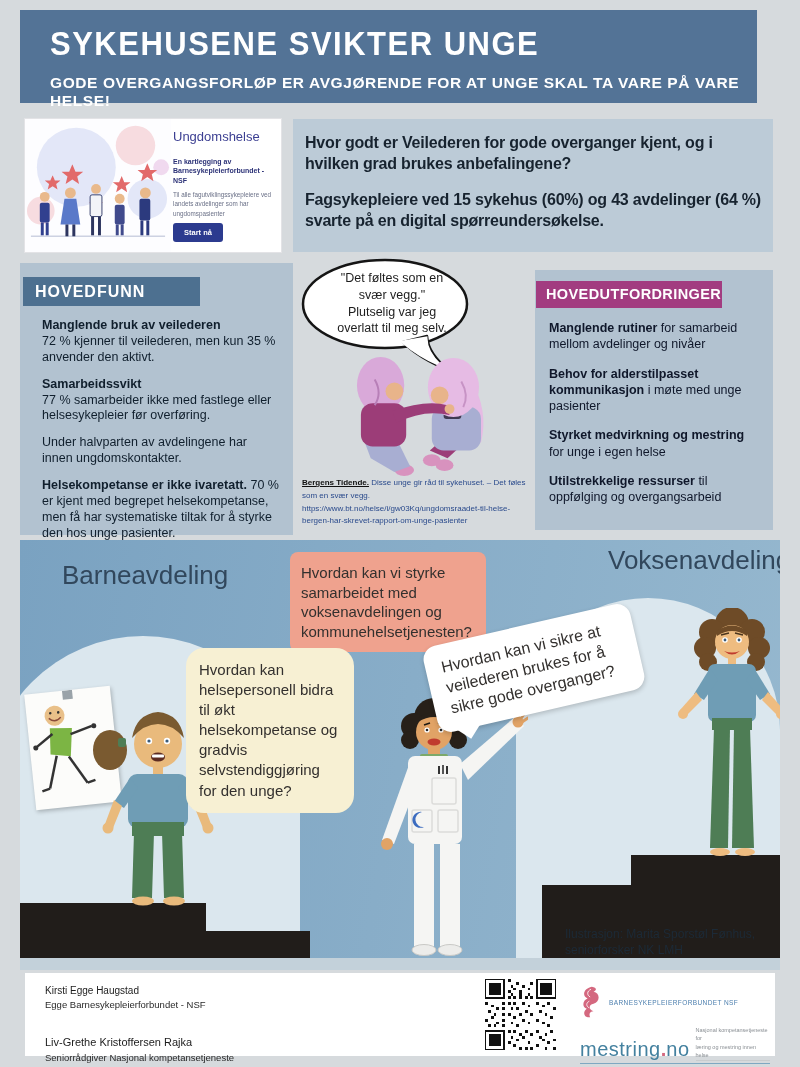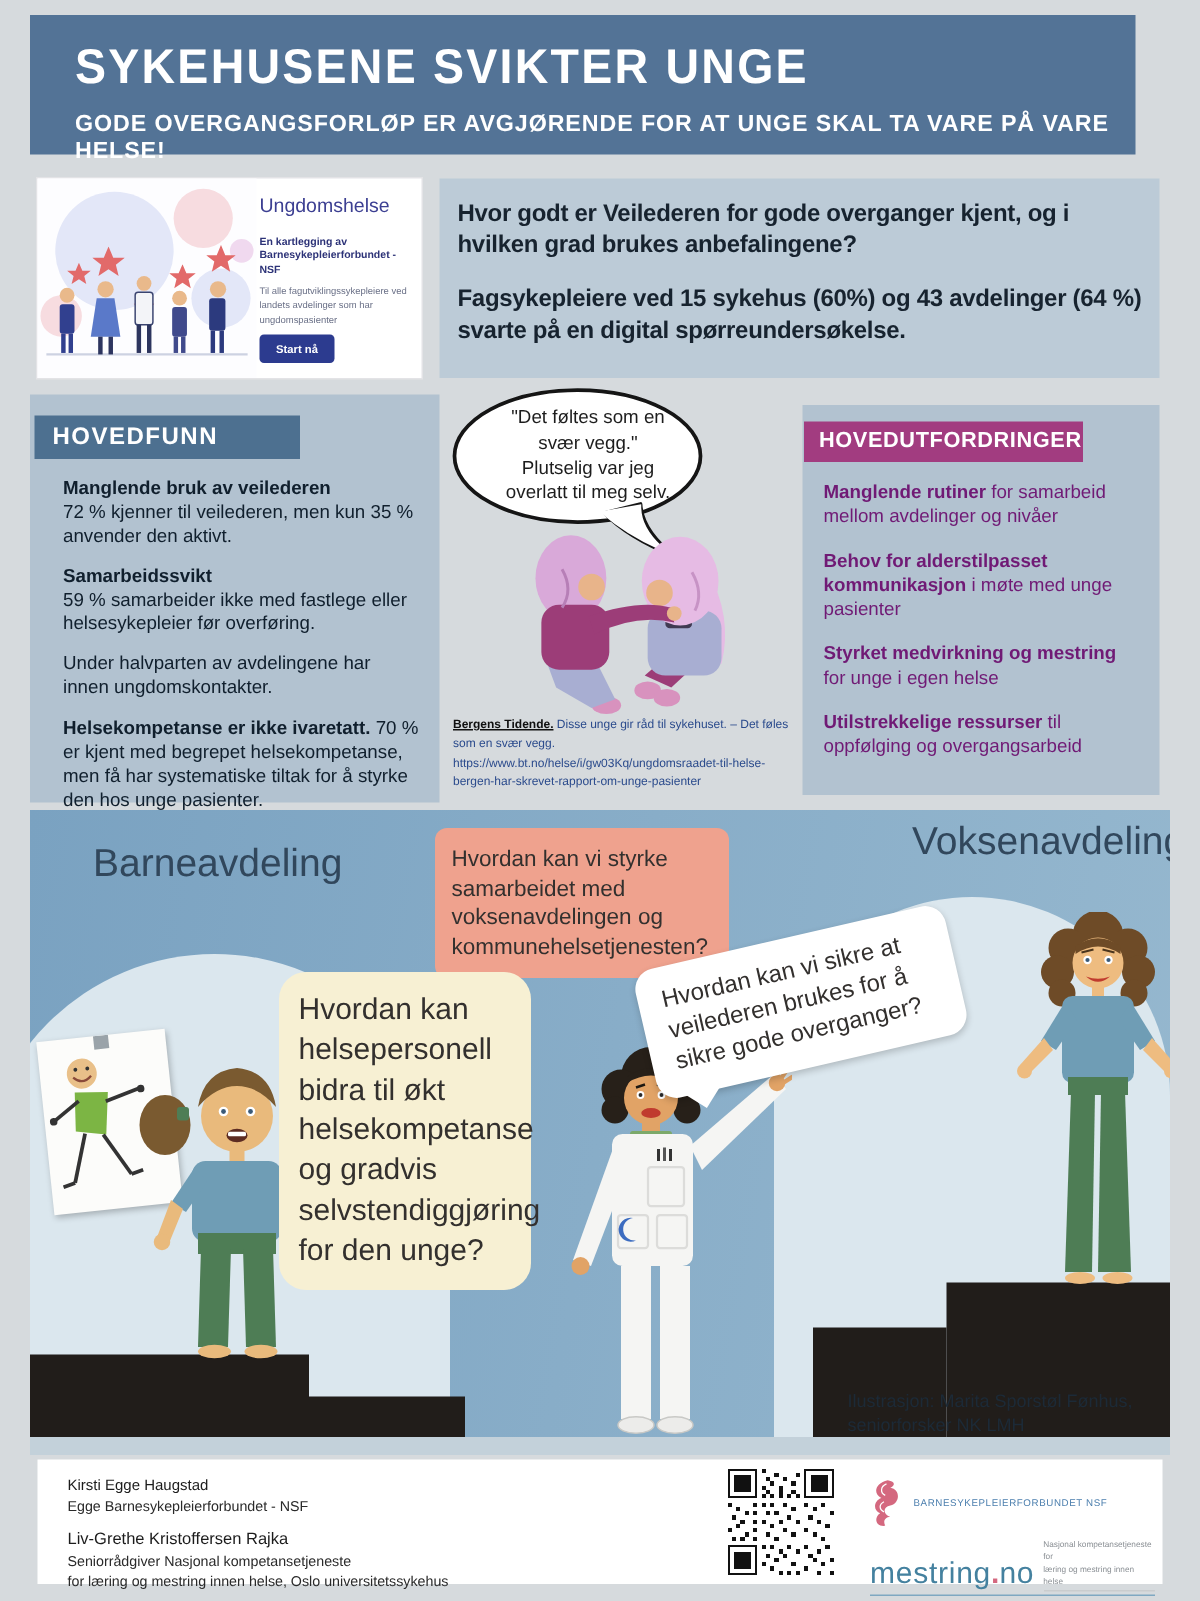--- a/index.html
+++ b/index.html
@@ -31,21 +31,21 @@
   .panel{background:#b2c2d0}
   .hf{left:20px;top:263px;width:273px;height:272px}
   .hu{left:535px;top:270px;width:238px;height:260px}
   .bar{position:absolute;color:#fff;font-weight:800;letter-spacing:1px}
   .bar-blue{left:3px;top:14px;width:177px;height:29px;background:#4d7090;font-size:16px;line-height:29px;padding-left:12px}
   .bar-mag{left:1px;top:11px;width:186px;height:27px;background:#a23c80;font-size:14.5px;line-height:27px;padding-left:10px;letter-spacing:.4px}
   .hf-content{position:absolute;top:55px;left:22px;right:13px;font-size:12.5px;color:#101f2d;line-height:1.27}
   .hf-item{margin-bottom:11px}
   .hf-lead{font-weight:bold;display:block}
   .hf-item.inline .hf-lead{display:inline}
-  .hu-content{position:absolute;top:50px;left:14px;right:20px;font-size:12.5px;color:#701a75;line-height:1.3}
+  .hu-content{position:absolute;top:50px;left:14px;right:20px;font-size:12.5px;color:#0f172a;line-height:1.3}
   .hu-item{margin-bottom:13px}
   .hu-lead{font-weight:bold}
 
   
   .balloon-svg{left:300px;top:258px;width:185px;height:115px}
   .balloon-text{left:312px;top:270px;width:160px;text-align:center;font-size:12.5px;line-height:1.34;color:#1d1d1d;white-space:pre-line}
   .sitting{left:312px;top:350px;width:212px;height:126px}
   .caption{left:302px;top:477px;width:233px;font-size:8px;line-height:1.6;color:#123}
   .cap-b{font-weight:bold;color:#101010;text-decoration:underline}
   .cap-link{color:#2a4a8c;}
@@ -64,30 +64,30 @@
   .st3{left:522px;top:345px;width:89px;height:73px}
   .st4{left:611px;top:315px;width:149px;height:103px}
   .floor{position:absolute;left:0;top:418px;width:760px;height:12px;background:#c3d1da}
   .drawing{position:absolute;left:10px;top:150px;width:86px;height:116px;background:#fcfcfa;transform:rotate(-6deg);box-shadow:1px 2px 4px rgba(0,0,0,.25)}
   .fig{position:absolute}
   .fig-girl{left:72px;top:158px;width:132px;height:208px}
   .fig-nurse{left:350px;top:152px;width:158px;height:266px}
   .fig-woman{left:652px;top:68px;width:122px;height:250px}
   .bubble{position:absolute;color:#33302e}
   .bub-salmon{left:270px;top:12px;width:196px;background:#efa28e;border-radius:8px;padding:11px 11px;font-size:15px;line-height:1.3}
-  .bub-cream{left:166px;top:108px;width:168px;background:#f7f0d3;border-radius:18px;padding:12px 13px;font-size:20px;line-height:1.34}
+  .bub-cream{left:166px;top:108px;width:168px;background:#f7f0d3;border-radius:18px;padding:12px 13px;font-size:15px;line-height:1.34}
   .bub-white{left:408px;top:84px;width:212px;background:#fff;border-radius:14px;padding:13px 16px;font-size:16px;line-height:1.3;transform:rotate(-13deg);box-shadow:0 2px 5px rgba(0,0,0,.2)}
   .bub-tail{position:absolute;left:20px;bottom:-7px;width:18px;height:18px;background:#fff;transform:rotate(45deg)}
   .credit{position:absolute;left:545px;top:386px;font-size:12px;line-height:1.35;color:#1c2a37;white-space:pre-line}
 
   
   .footer{left:25px;top:973px;width:750px;height:83px;background:#fff}
   .f-authors{position:absolute;left:20px;top:11px;font-size:9.5px;color:#1c1c1c;line-height:1.4}
   .f-name1{font-size:10px}
-  .f-name2{font-size:11px;margin-top:8px}
+  .f-name2{font-size:11px;margin-top:24px}
   .f-role{white-space:pre-line;color:#2a2a2a}
   .f-note{position:absolute;left:262px;top:24px;width:180px;font-size:10.5px;line-height:1.45;color:#1a1a1a;white-space:pre-line}
   .f-qr{position:absolute;left:460px;top:6px;width:71px;height:71px}
   .f-logos{position:absolute;left:555px;top:10px;width:190px}
   .logo-row1{display:flex;align-items:center;gap:7px;margin-top:2px}
   .logo-nsf-label{font-size:6.5px;color:#4c7fae;letter-spacing:.4px}
   .logo-row2{display:flex;align-items:flex-end;gap:6px;margin-top:7px;border-bottom:1px solid #7fa8c2;padding-bottom:2px}
   .m-main{font-size:20px;color:#44819f;letter-spacing:.5px}
   .m-dot{font-size:20px;color:#d4687f;font-weight:bold}
   .m-sub{font-size:5.5px;color:#8a8f94;line-height:1.5;border-bottom:1px solid #c9ccce;padding-bottom:1px}
@@ -161,21 +161,21 @@
 
   <section class="abs intro">
     <p>Hvor godt er Veilederen for gode overganger kjent, og i hvilken grad brukes anbefalingene?</p>
     <p>Fagsykepleiere ved 15 sykehus (60%) og 43 avdelinger (64 %) svarte på en digital spørreundersøkelse.</p>
   </section>
 
   <section class="abs panel hf">
     <div class="bar bar-blue">HOVEDFUNN</div>
     <div class="hf-content">
       <div class="hf-item"><span class="hf-lead">Manglende bruk av veilederen</span><span>72 % kjenner til veilederen, men kun 35 % anvender den aktivt.</span></div>
-      <div class="hf-item"><span class="hf-lead">Samarbeidssvikt</span><span>59 % samarbeider ikke med fastlege eller helsesykepleier før overføring.</span></div>
+      <div class="hf-item"><span class="hf-lead">Samarbeidssvikt</span><span>77 % samarbeider ikke med fastlege eller helsesykepleier før overføring.</span></div>
       <div class="hf-item"><span>Under halvparten av avdelingene har innen ungdomskontakter.</span></div>
       <div class="hf-item inline"><span class="hf-lead">Helsekompetanse er ikke ivaretatt.</span> <span>70 % er kjent med begrepet helsekompetanse, men få har systematiske tiltak for å styrke den hos unge pasienter.</span></div>
     </div>
   </section>
 
   <svg class="abs balloon-svg" viewBox="0 0 185 115">
     <ellipse cx="85" cy="46" rx="82" ry="44" fill="#fff" stroke="#151515" stroke-width="2.5"></ellipse>
     <path d="M103,84 Q118,100 150,113 Q128,96 127,78 Z" fill="#fff" stroke="#151515" stroke-width="2.5" stroke-linejoin="round"></path>
     <path d="M103,84 Q118,97 140,107 Q126,94 126,80 Z" fill="#fff" stroke="#fff" stroke-width="3"></path>
   </svg>

